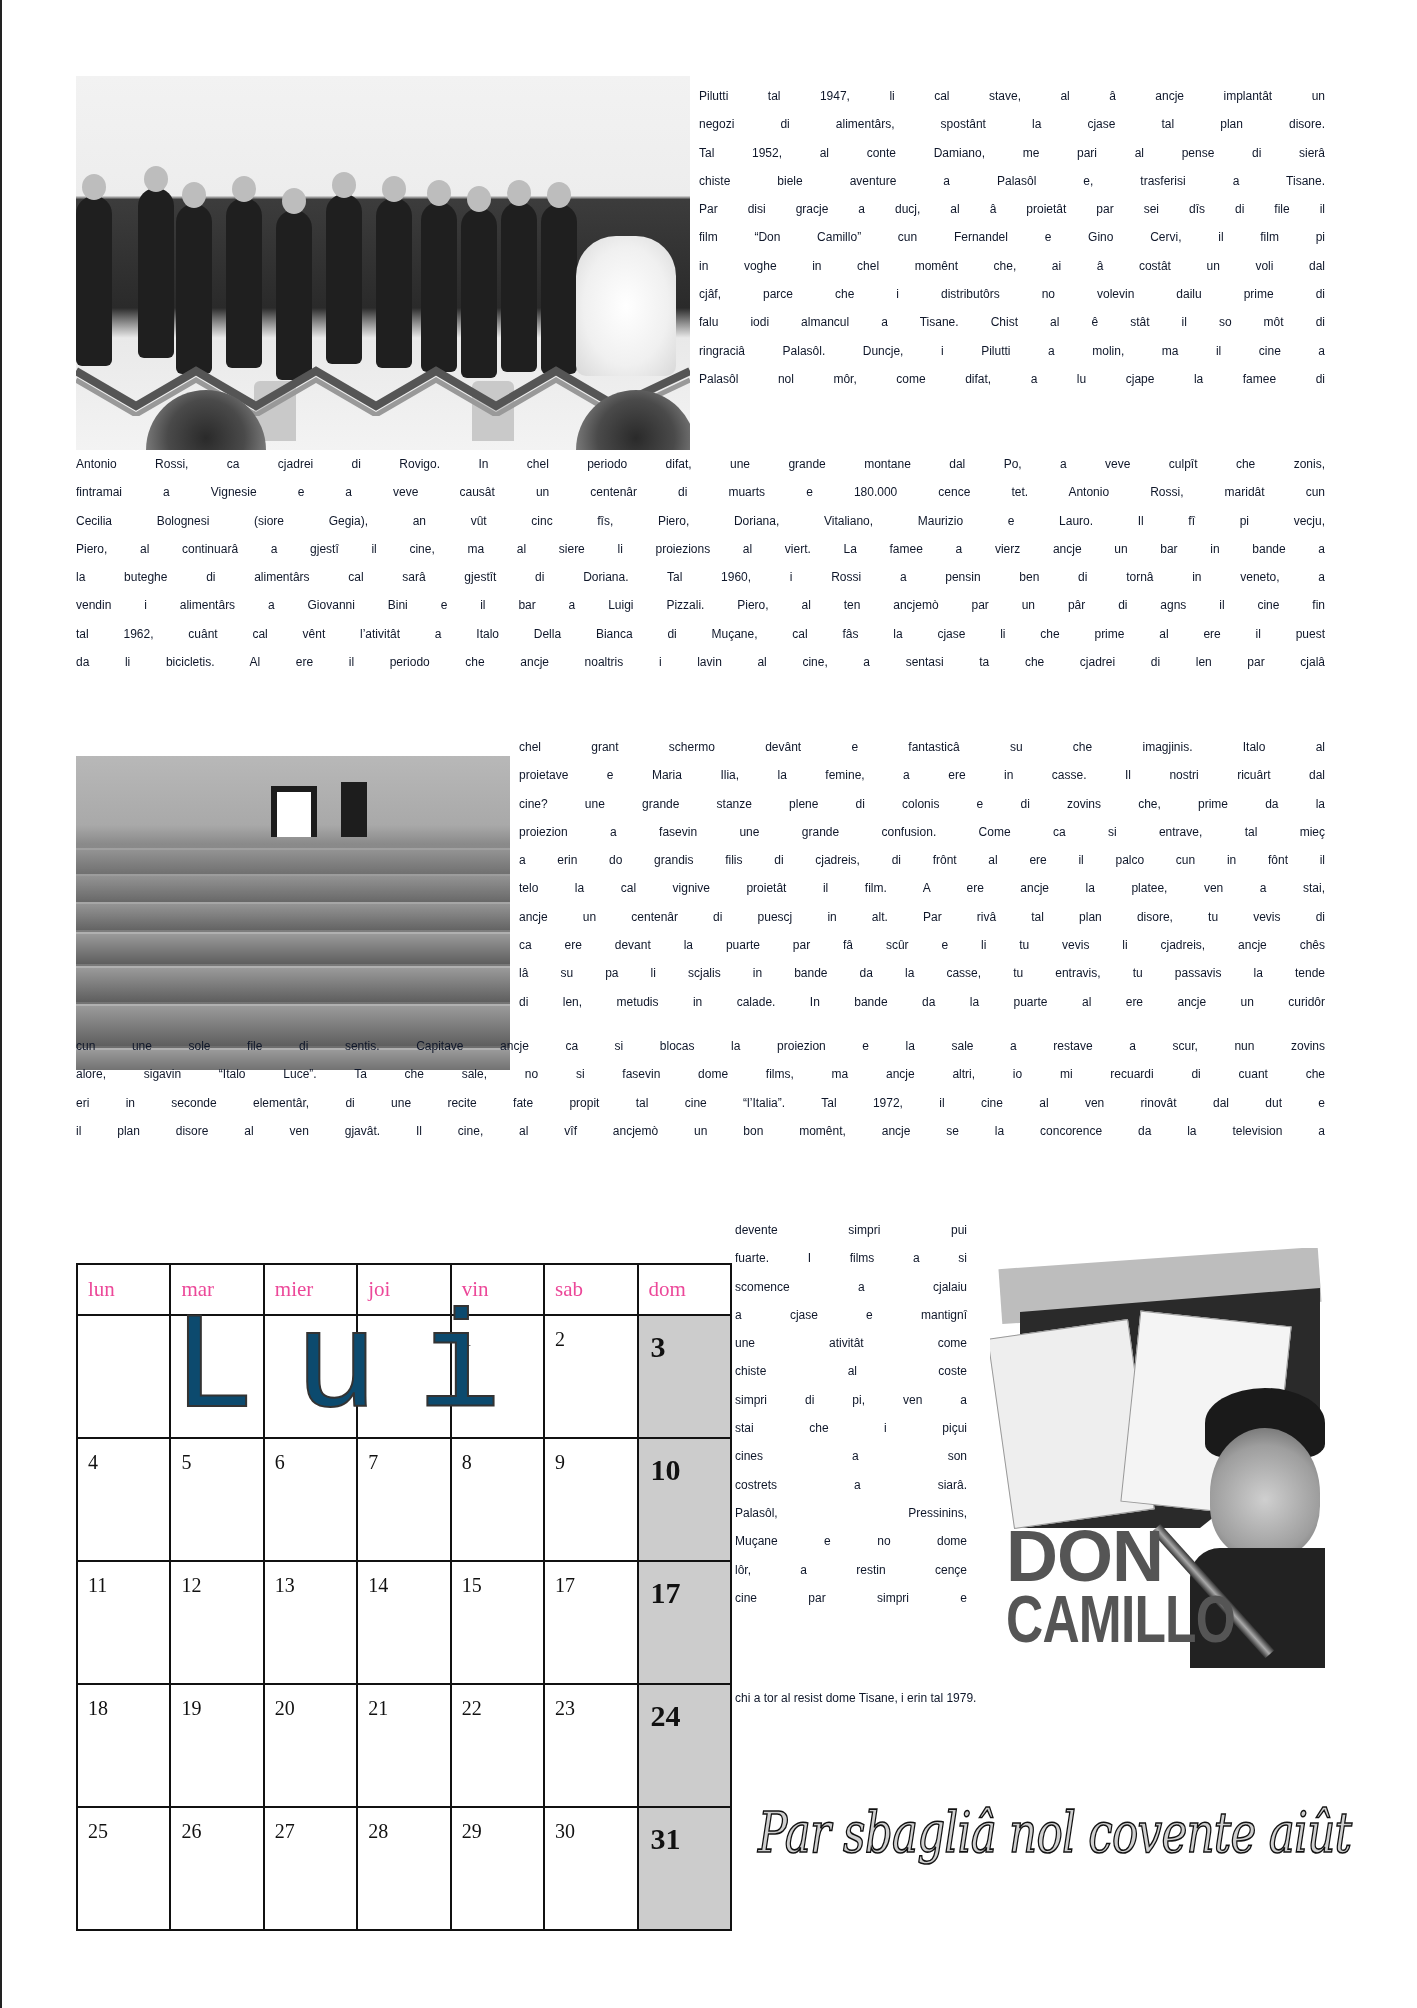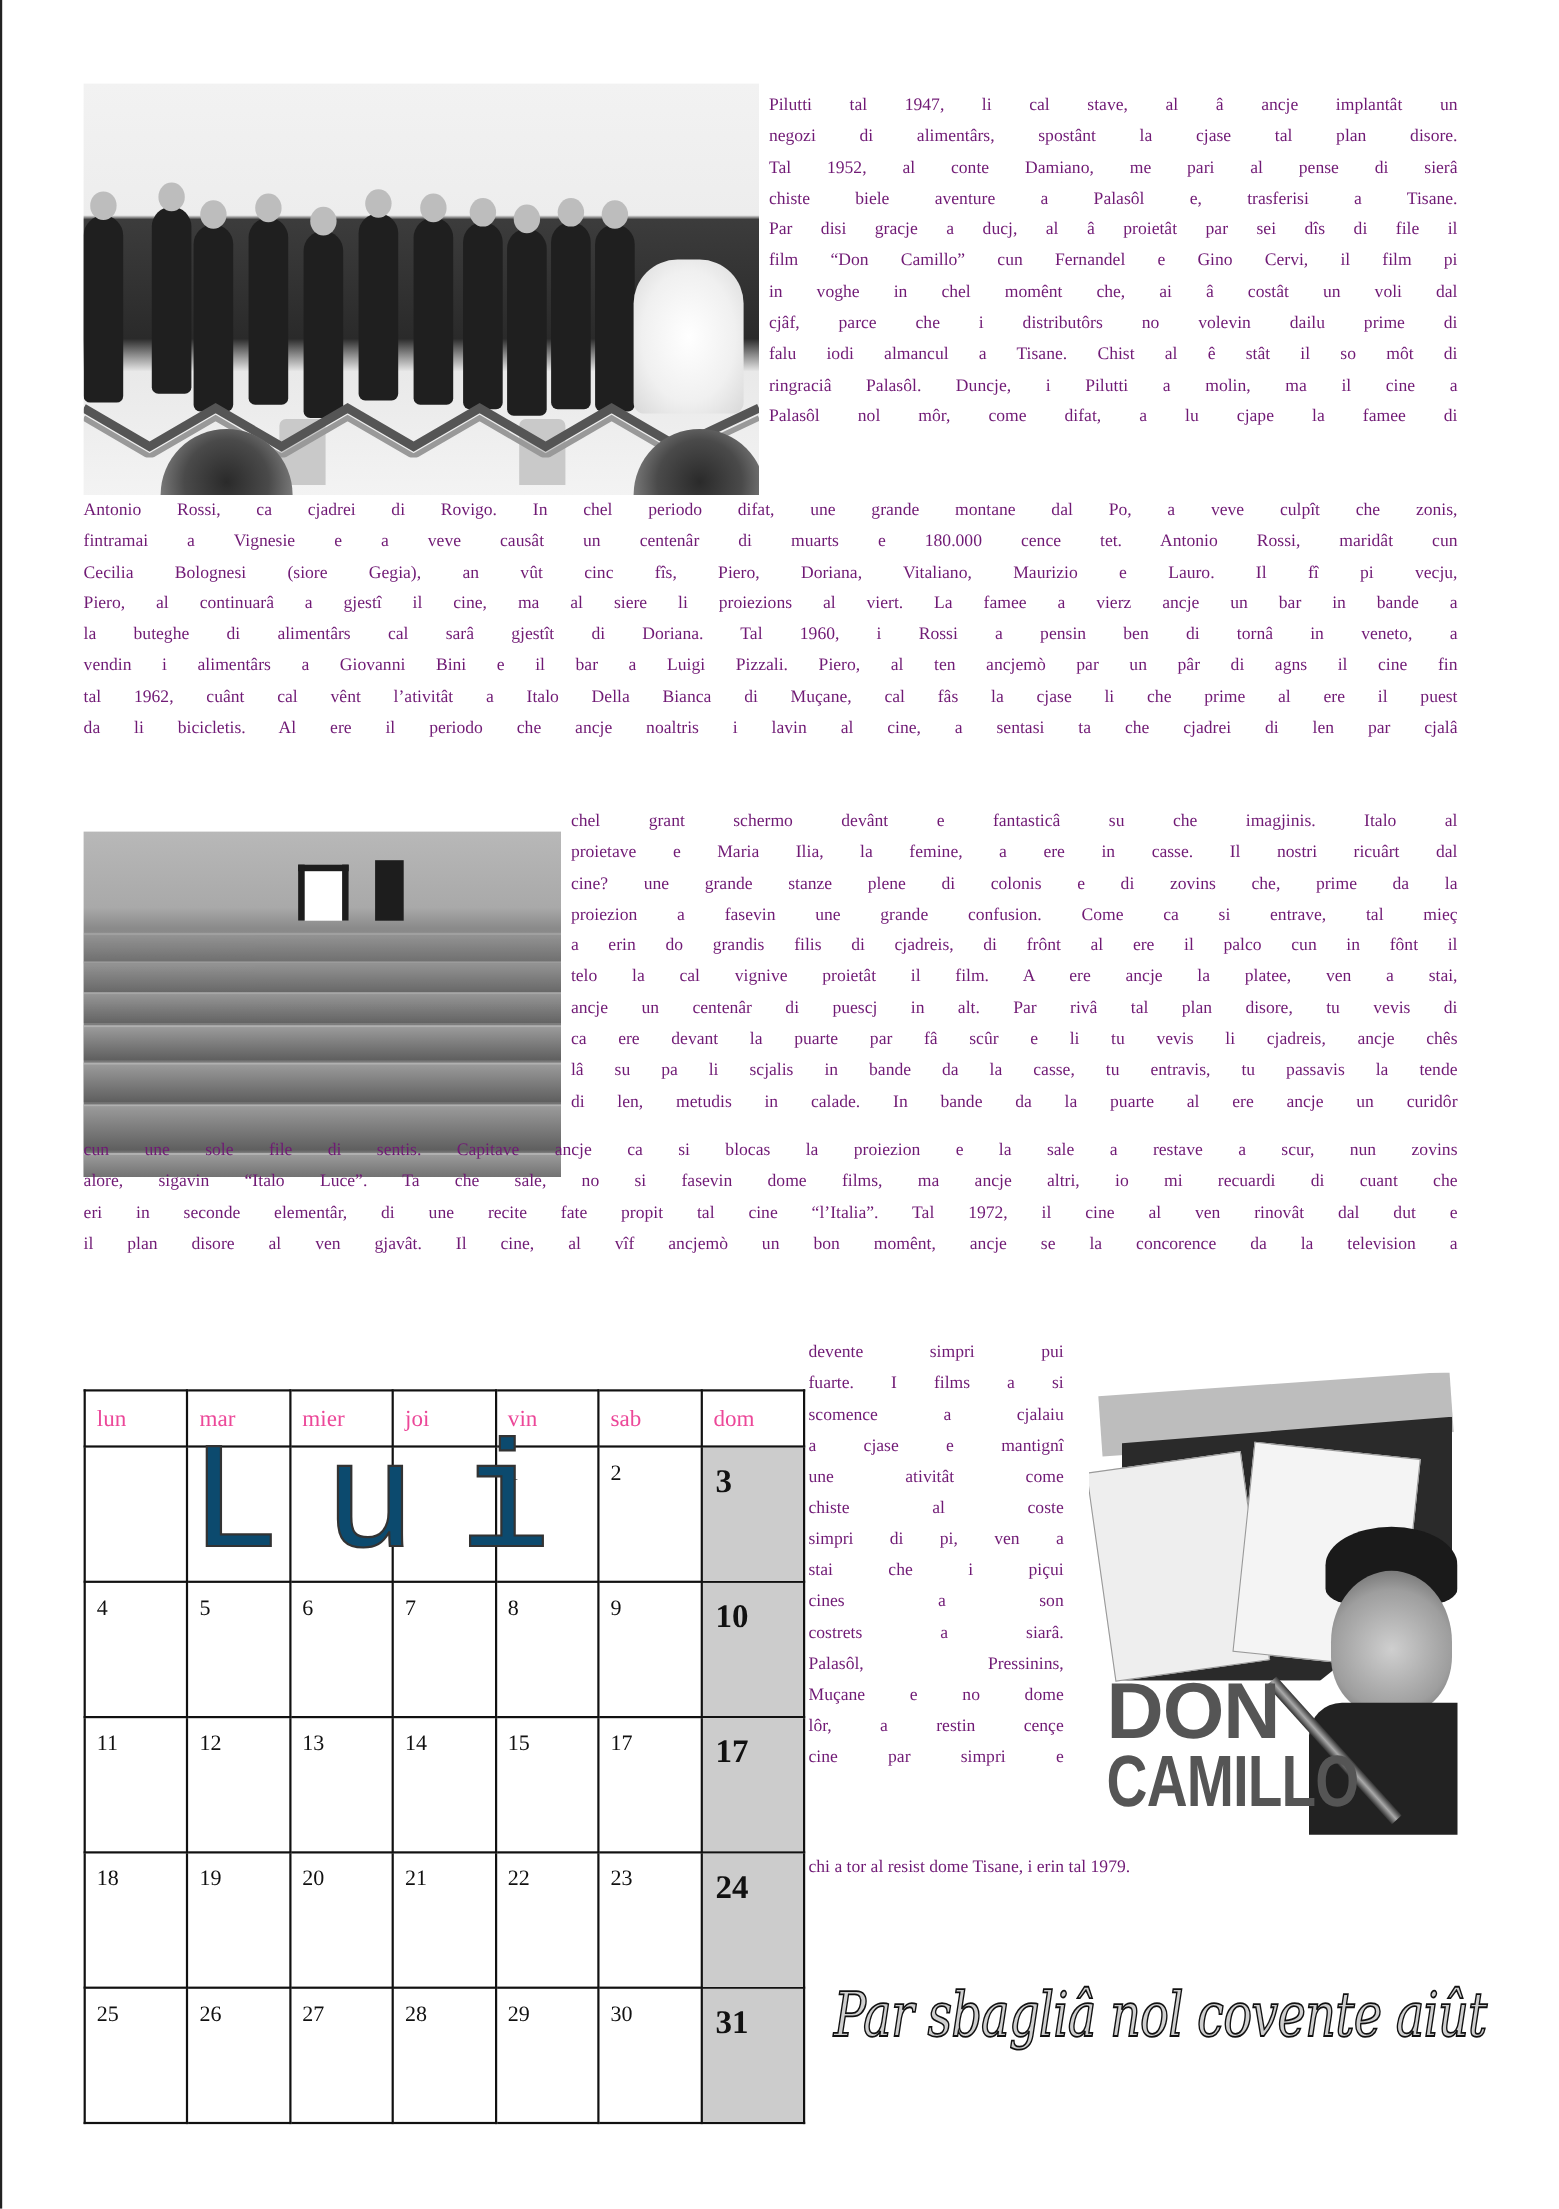--- a/index.html
+++ b/index.html
@@ -33,21 +33,21 @@
     #poster .sketch3 { position: absolute; left: 140px; top: 70px; width: 150px; height: 190px; background: #f4f4f4; border: 1px solid #999; transform: rotate(6deg); }
     #poster .face { position: absolute; left: 220px; top: 180px; width: 110px; height: 130px; border-radius: 50% 50% 40% 40%; background: radial-gradient(circle at 50% 55%,#cfcfcf 0%,#9e9e9e 60%,#555 100%); }
     #poster .hat { position: absolute; left: 215px; top: 140px; width: 120px; height: 70px; border-radius: 50% 50% 20% 20%; background: #1a1a1a; }
     #poster .body { position: absolute; left: 200px; top: 300px; width: 140px; height: 130px; background: #222; border-radius: 30px 0 0 0; }
     #poster .gun { position: absolute; left: 160px; top: 280px; width: 12px; height: 170px; background: linear-gradient(90deg,#333,#aaa,#333); transform: rotate(-42deg); transform-origin: top; }
     #poster .title { position: absolute; left: 16px; font-family: "Liberation Sans", sans-serif; font-weight: bold; color: #555; transform: scaleX(0.78); transform-origin: left; letter-spacing: -1px; line-height: 1; }
     #poster .t1 { top: 272px; font-size: 72px; transform: scaleX(1); }
     #poster .t2 { top: 338px; font-size: 66px; }
 
     
-    .txt { position: absolute; font-family: Liberation Serif, serif; font-size: 16px; line-height: 28.3px; color: #701a75; }
+    .txt { position: absolute; font-family: Liberation Sans, sans-serif; font-size: 12px; line-height: 28.3px; color: #0f172a; }
     .txt .ln { display: block; white-space: nowrap; text-align: justify; text-align-last: justify; }
     .txt .ln.last { text-align-last: left; }
     #col-top { left: 699px; top: 82px; width: 626px; }
     #col-full1 { left: 76px; top: 450px; width: 1249px; }
     #col-mid { left: 519px; top: 733px; width: 806px; }
     #col-full2 { left: 76px; top: 1032px; width: 1249px; }
     #col-narrow { left: 735px; top: 1216px; width: 232px; }
     #col-end { left: 735px; top: 1684px; width: 560px; }
 
     

